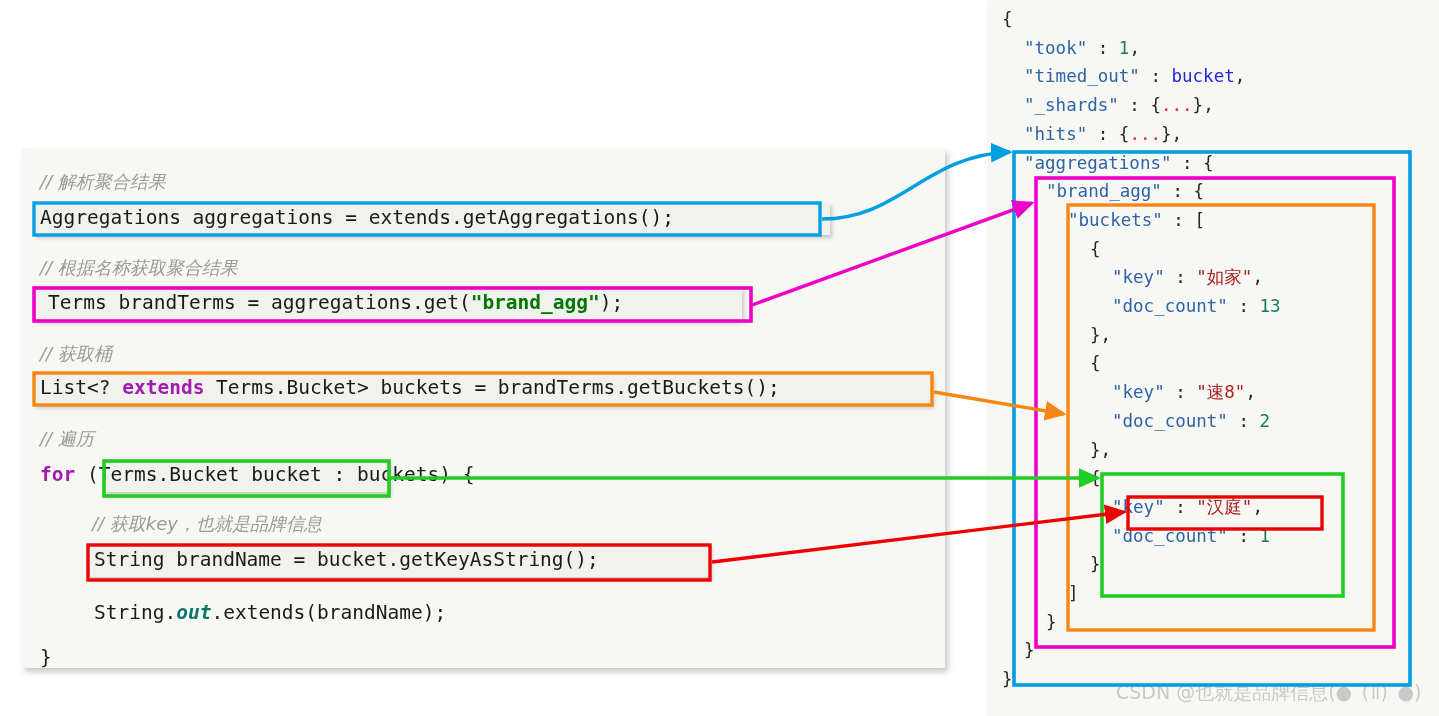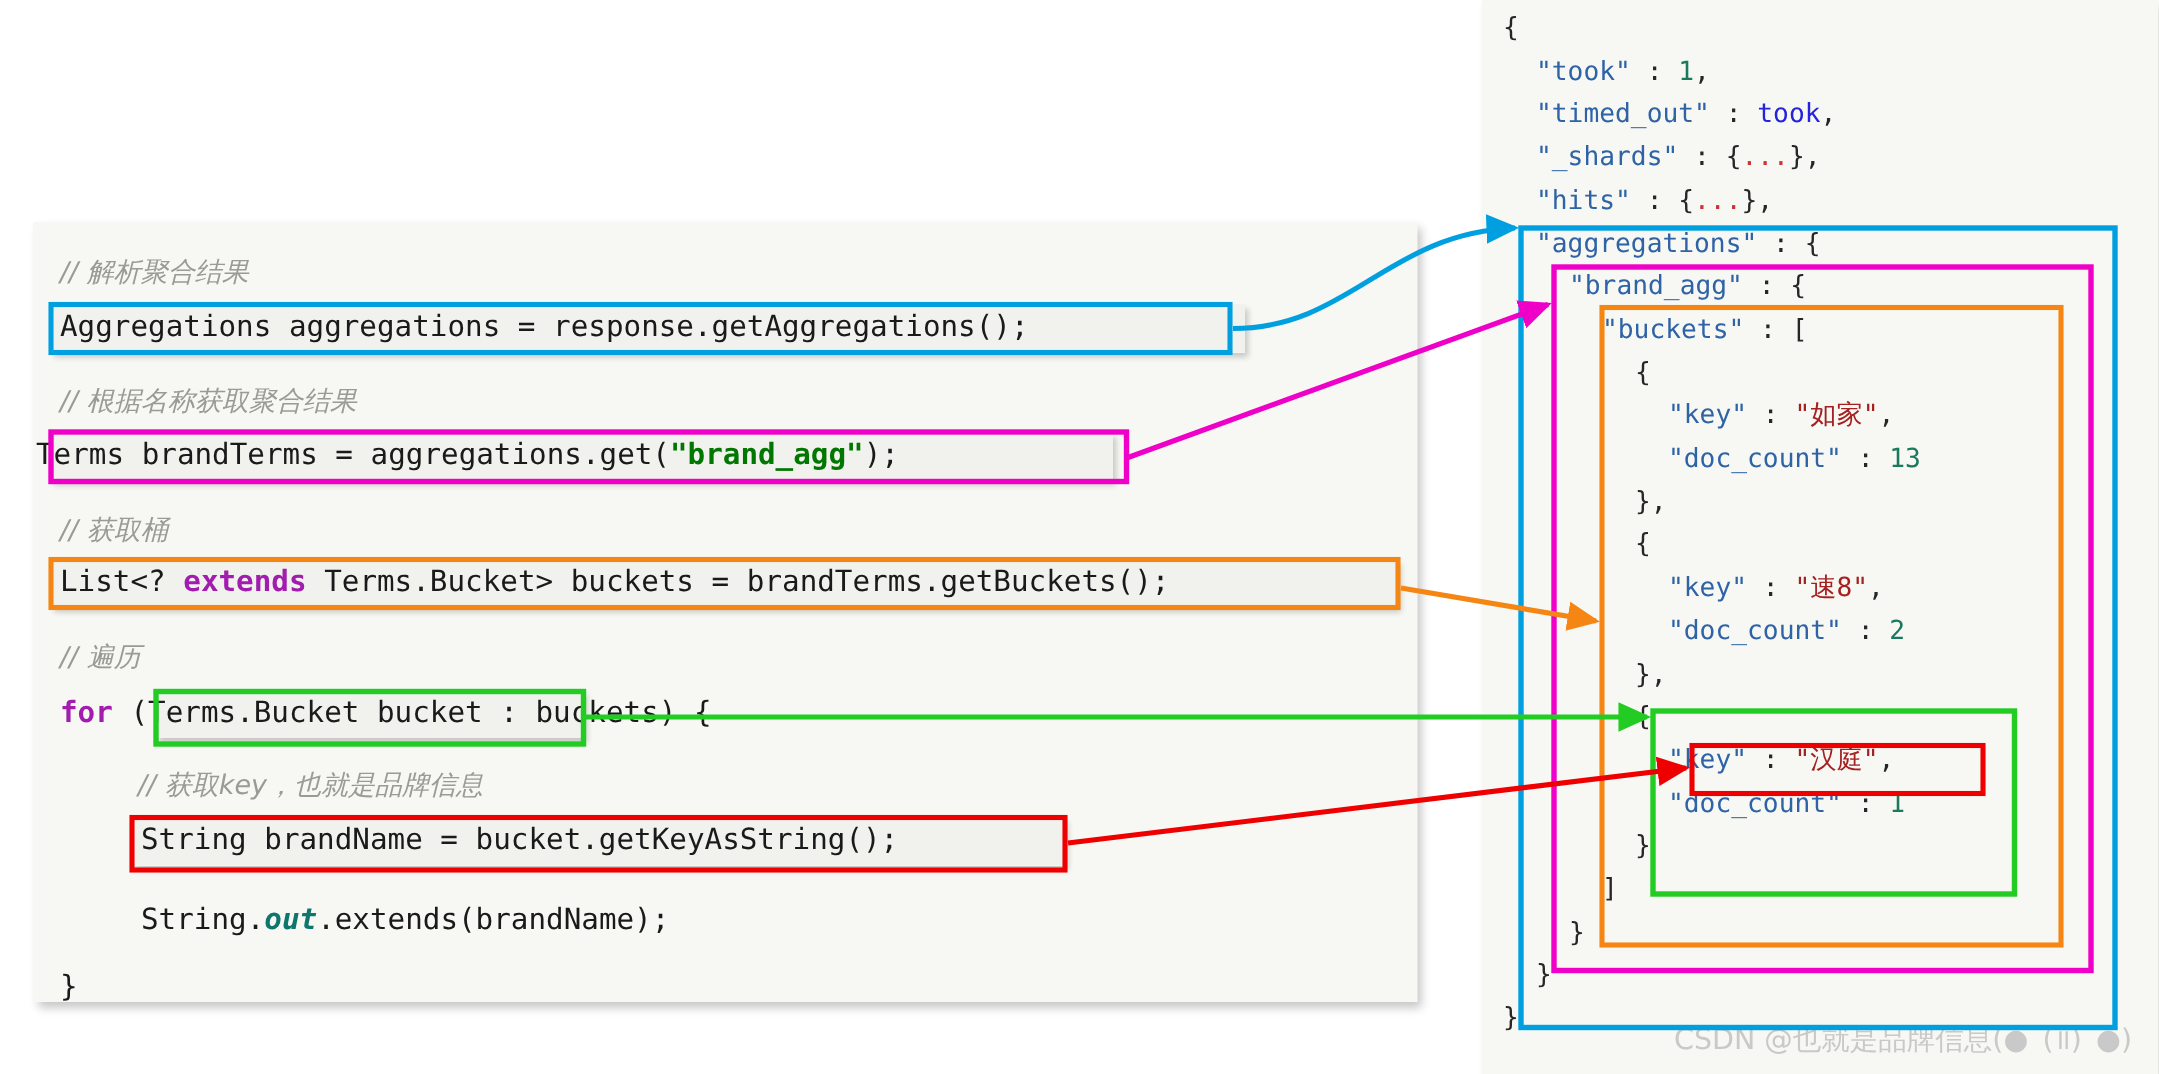--- a/index.html
+++ b/index.html
@@ -81,25 +81,25 @@
   <div class="panel" id="code-panel">
 
     <div class="hbox" style="left:12px;top:55px;width:796px;height:32px;"></div>
     <div class="hbox" style="left:12px;top:140px;width:708px;height:32px;"></div>
     <div class="hbox" style="left:12px;top:225px;width:898px;height:32px;"></div>
     <div class="hbox" style="left:82px;top:312px;width:285px;height:32px;"></div>
     <div class="hbox" style="left:66px;top:397px;width:622px;height:32px;"></div>
 
     <div class="line cmt" style="left:18px;top:24px;">// 解析聚合结果</div>
 
-    <div class="line" style="left:18px;top:60px;">Aggregations aggregations = response.getAggregations();</div>
+    <div class="line" style="left:18px;top:60px;">Aggregations aggregations = extends.getAggregations();</div>
 
     <div class="line cmt" style="left:18px;top:110px;">// 根据名称获取聚合结果</div>
 
-    <div class="line" style="left:2px;top:145px;"><span>Terms brandTerms = aggregations.get(</span><span class="str-green">"brand_agg"</span><span>);</span></div>
+    <div class="line" style="left:26px;top:145px;"><span>Terms brandTerms = aggregations.get(</span><span class="str-green">"brand_agg"</span><span>);</span></div>
 
     <div class="line cmt" style="left:18px;top:196px;">// 获取桶</div>
 
     <div class="line" style="left:18px;top:230px;"><span>List&lt;? </span><span class="kw">extends</span><span> Terms.Bucket&gt; buckets = brandTerms.getBuckets();</span></div>
 
     <div class="line cmt" style="left:18px;top:281px;">// 遍历</div>
 
     <div class="line" style="left:18px;top:317px;"><span class="kw">for</span><span> (</span><span>Terms.Bucket bucket</span><span> : buckets) {</span></div>
 
     <div class="line cmt" style="left:70px;top:366px;">// 获取key，也就是品牌信息</div>
@@ -108,21 +108,21 @@
 
     <div class="line" style="left:72px;top:455px;"><span>String.</span><span class="fld">out</span><span>.extends(brandName);</span></div>
 
     <div class="line" style="left:18px;top:500px;">}</div>
   </div>
 
   <div class="panel" id="json-panel">
     <div id="json-lines">
         <div class="jline" style="left: 14px; top: 11px;"><span class="jpunc">{</span></div>
         <div class="jline" style="left: 36px; top: 39.7px;"><span class="jkey">"took"</span><span class="jpunc"> : </span><span class="jnum">1</span><span class="jpunc">,</span></div>
-        <div class="jline" style="left: 36px; top: 68.4px;"><span class="jkey">"timed_out"</span><span class="jpunc"> : </span><span class="jbool">took</span><span class="jpunc">,</span></div>
+        <div class="jline" style="left: 36px; top: 68.4px;"><span class="jkey">"timed_out"</span><span class="jpunc"> : </span><span class="jbool">bucket</span><span class="jpunc">,</span></div>
         <div class="jline" style="left: 36px; top: 97.1px;"><span class="jkey">"_shards"</span><span class="jpunc"> : {</span><span class="jdots">...</span><span class="jpunc">},</span></div>
         <div class="jline" style="left: 36px; top: 125.8px;"><span class="jkey">"hits"</span><span class="jpunc"> : {</span><span class="jdots">...</span><span class="jpunc">},</span></div>
         <div class="jline" style="left: 36px; top: 154.5px;"><span class="jkey">"aggregations"</span><span class="jpunc"> : {</span></div>
         <div class="jline" style="left: 58px; top: 183.2px;"><span class="jkey">"brand_agg"</span><span class="jpunc"> : {</span></div>
         <div class="jline" style="left: 80px; top: 211.9px;"><span class="jkey">"buckets"</span><span class="jpunc"> : [</span></div>
         <div class="jline" style="left: 102px; top: 240.6px;"><span class="jpunc">{</span></div>
         <div class="jline" style="left: 124px; top: 269.3px;"><span class="jkey">"key"</span><span class="jpunc"> : </span><span class="jstr">"如家"</span><span class="jpunc">,</span></div>
         <div class="jline" style="left: 124px; top: 298px;"><span class="jkey">"doc_count"</span><span class="jpunc"> : </span><span class="jnum">13</span></div>
         <div class="jline" style="left: 102px; top: 326.7px;"><span class="jpunc">},</span></div>
         <div class="jline" style="left: 102px; top: 355.4px;"><span class="jpunc">{</span></div>

